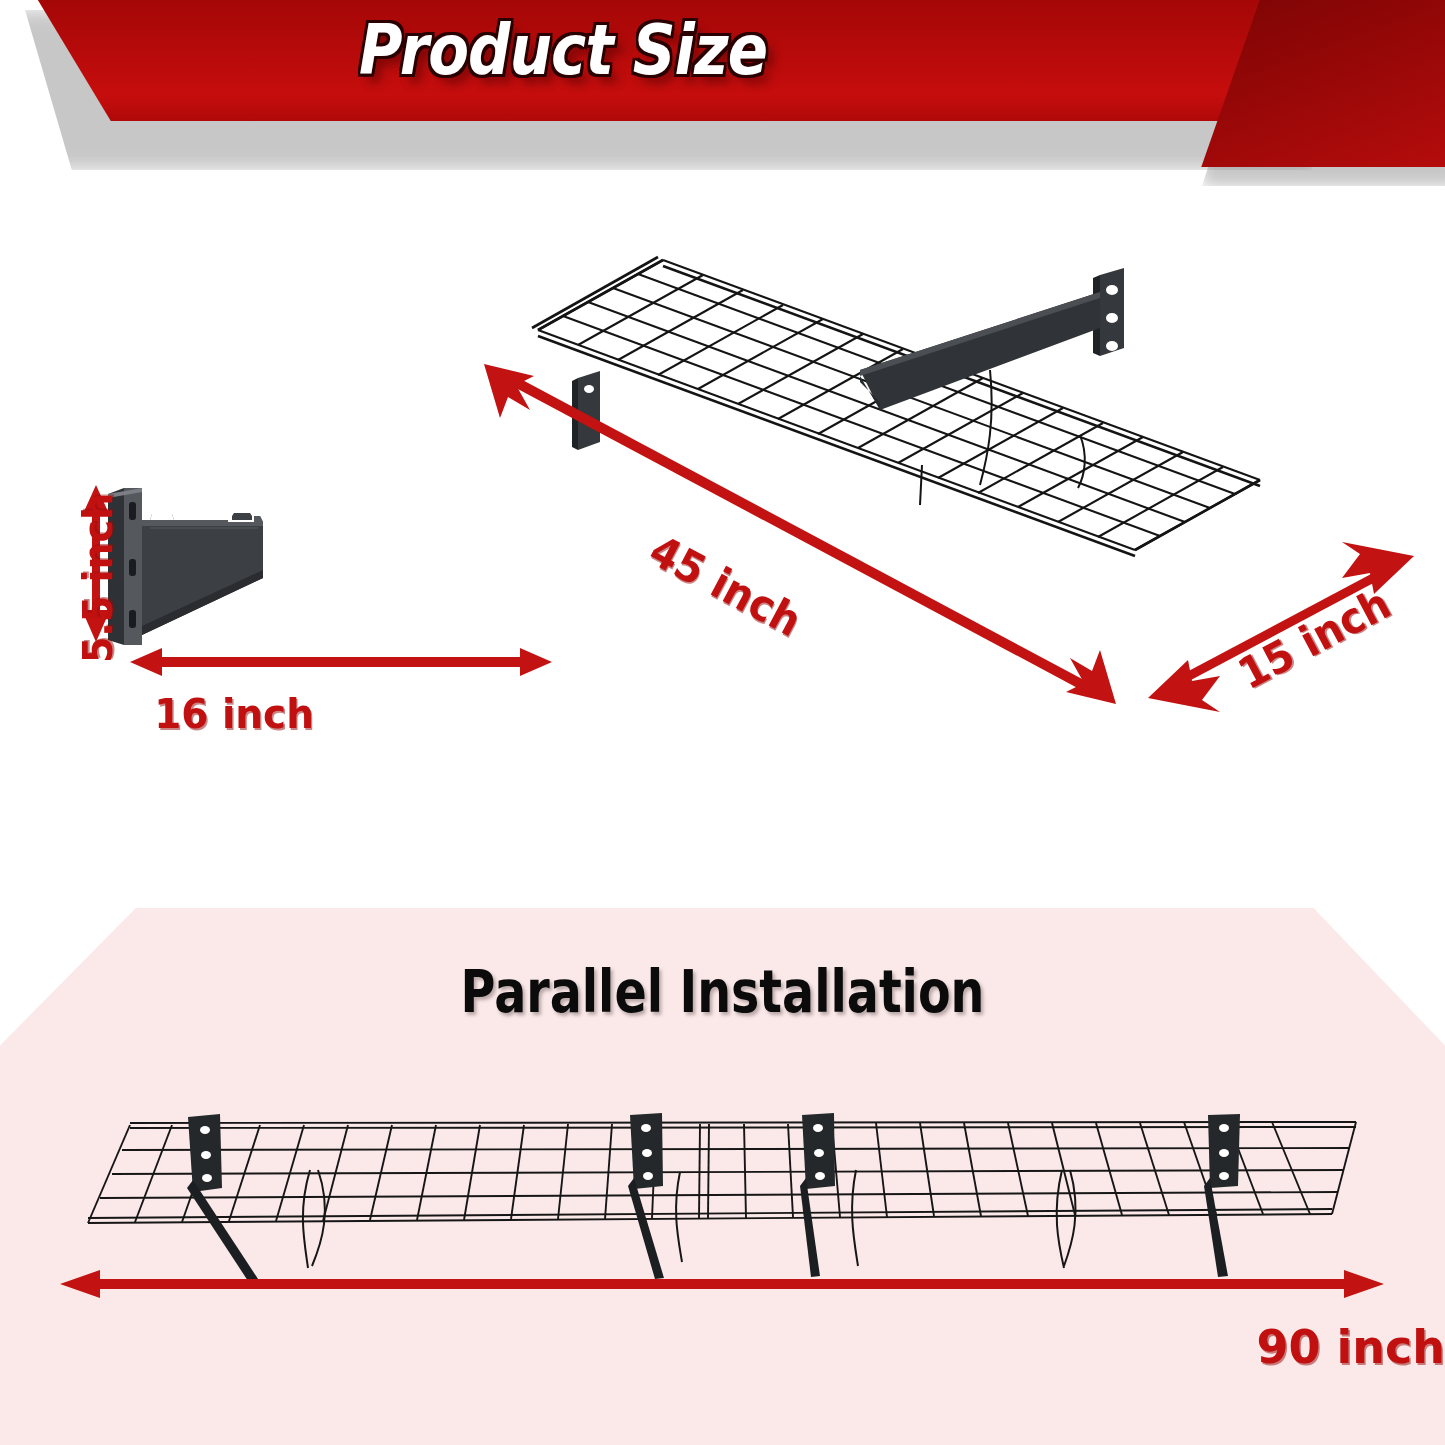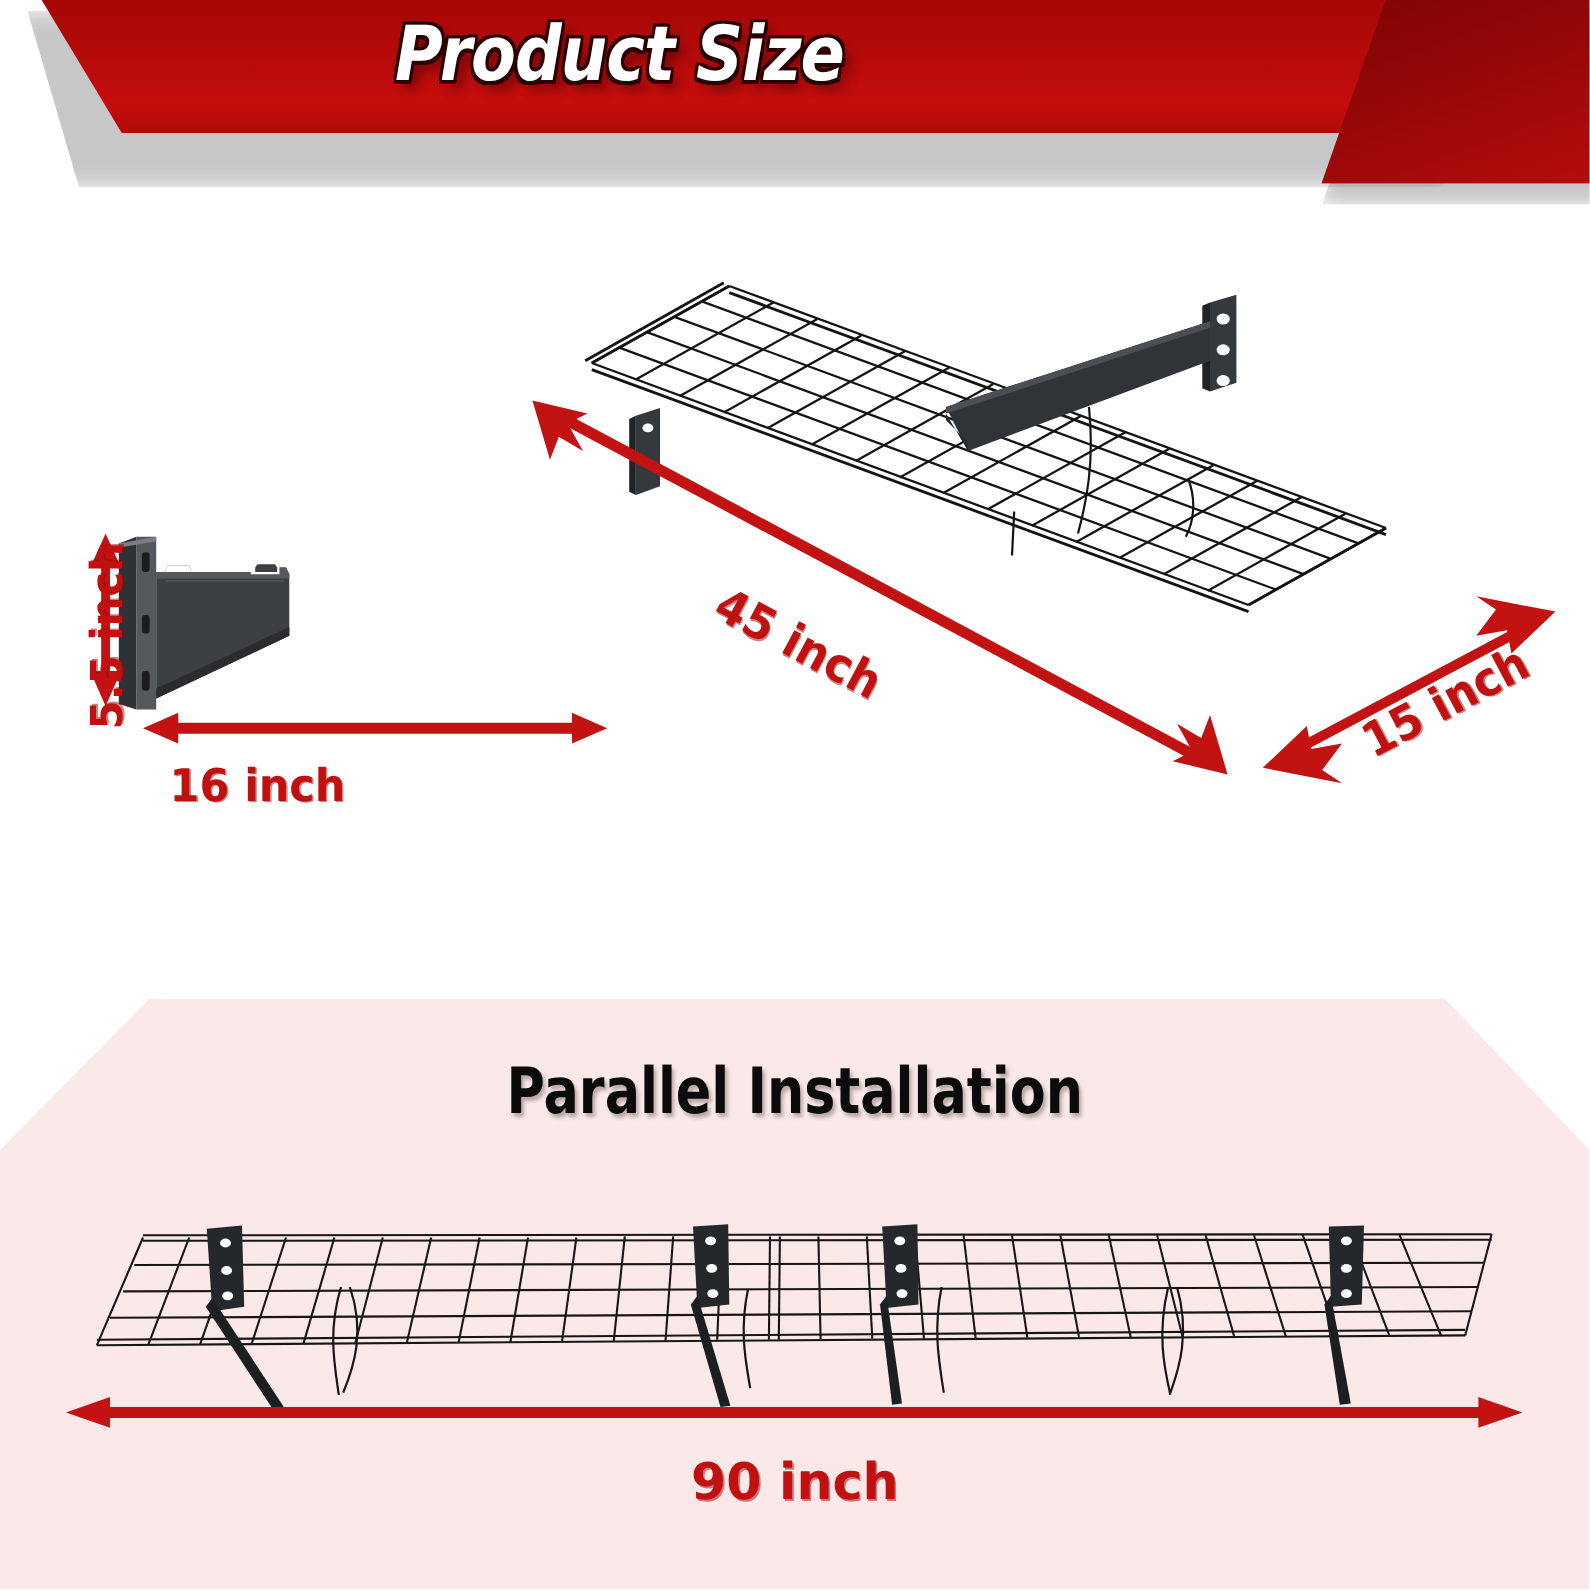--- a/index.html
+++ b/index.html
@@ -312,15 +312,15 @@
       <path d="M796,100 C788,140 794,170 798,196"></path>
       <path d="M1002,100 C992,142 998,172 1004,198"></path>
       <path d="M1010,100 C1022,142 1012,174 1004,196"></path>
     </g>
 
     <g>
       <polygon points="0,214 40,200 40,209 1284,209 1284,200 1324,214 1284,228 1284,219 40,219 40,228" fill="#c21212"></polygon>
     </g>
   </svg>
 
-  <div class="dim-text" style="left:0;top:1320px;width:1445px;text-align:center;font-size:46px;">90 inch</div>
+  <div class="dim-text" style="left:0;top:1320px;width:1445px;text-align:right;font-size:46px;">90 inch</div>
 
 </div>
 
 </body></html>

